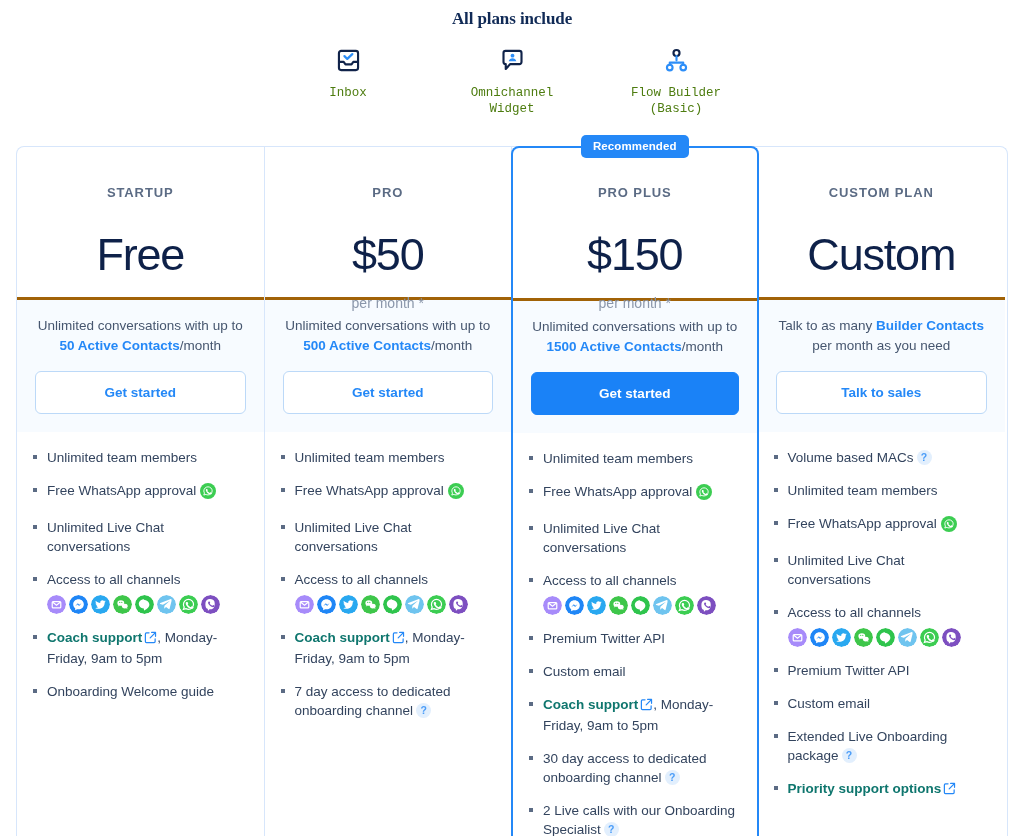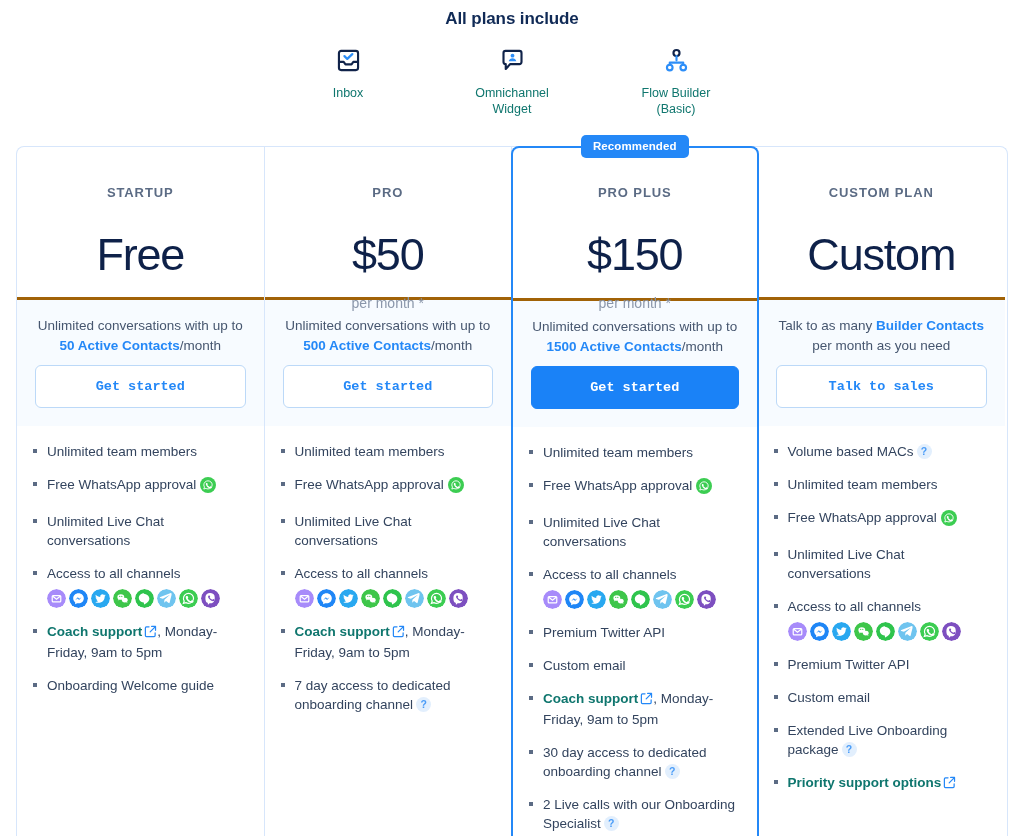--- a/index.html
+++ b/index.html
@@ -8,30 +8,30 @@
     background: #ffffff;
     font-family: "Liberation Sans", sans-serif;
     -webkit-font-smoothing: antialiased;
   }
   .page { position: relative; width: 1024px; min-height: 836px; overflow: hidden; }
 
   
   .include-band { padding-top: 9px; text-align: center; }
   .include-title {
     font-size: 17px; font-weight: bold; color: #102a56;
-    letter-spacing: -0.1px; margin: 0 0 16px 0;
+    letter-spacing: -0.1px; margin: 0 0 16px 0; font-family: Liberation Serif, serif;
   }
   .include-items {
     display: flex; justify-content: center; align-items: flex-start;
     gap: 56px;
   }
   .include-item { width: 108px; text-align: center; }
   .include-icon { height: 30px; display: flex; align-items: center; justify-content: center; margin-bottom: 10px; }
   .include-label {
-    font-size: 12.5px; color: #0f766e; line-height: 16px;
+    font-size: 12.5px; color: #4d7c0f; line-height: 16px; font-family: Liberation Mono, monospace;
   }
 
   
   .grid-wrap { position: relative; margin-top: 29px; padding: 0 16px; }
   .grid {
     position: relative;
     display: flex;
     border: 1px solid #d7e6fb;
     border-radius: 8px;
     border-bottom: none;
@@ -78,27 +78,27 @@
     background: #f7fbff;
     padding: 16px 18px 18px;
     text-align: center;
   }
   .featured .plan-sub { background: #f7fbff; }
   .sub-text { font-size: 13.5px; color: #46566f; line-height: 20px; }
   .sub-text b { color: #2488f7; font-weight: bold; }
 
   .cta {
     display: block; width: 100%; box-sizing: border-box;
-    margin-top: 9px;
+    margin-top: 15px;
     padding: 13px 6px;
     background: #ffffff;
     border: 1px solid #bcd9f8;
     border-radius: 6px;
     color: #2488f7; font-weight: bold; font-size: 13.5px;
-    font-family: Liberation Mono, monospace;
+    font-family: Liberation Sans, sans-serif;
     cursor: pointer; text-align: center;
   }
   .cta.primary { background: #1a82f7; border-color: #1a82f7; color: #ffffff; }
 
   .features { padding: 16px 16px 0 14px; }
   .feat {
     position: relative;
     padding-left: 16px;
     font-size: 13.5px; line-height: 19px; color: #33445e;
     margin-bottom: 14px;

